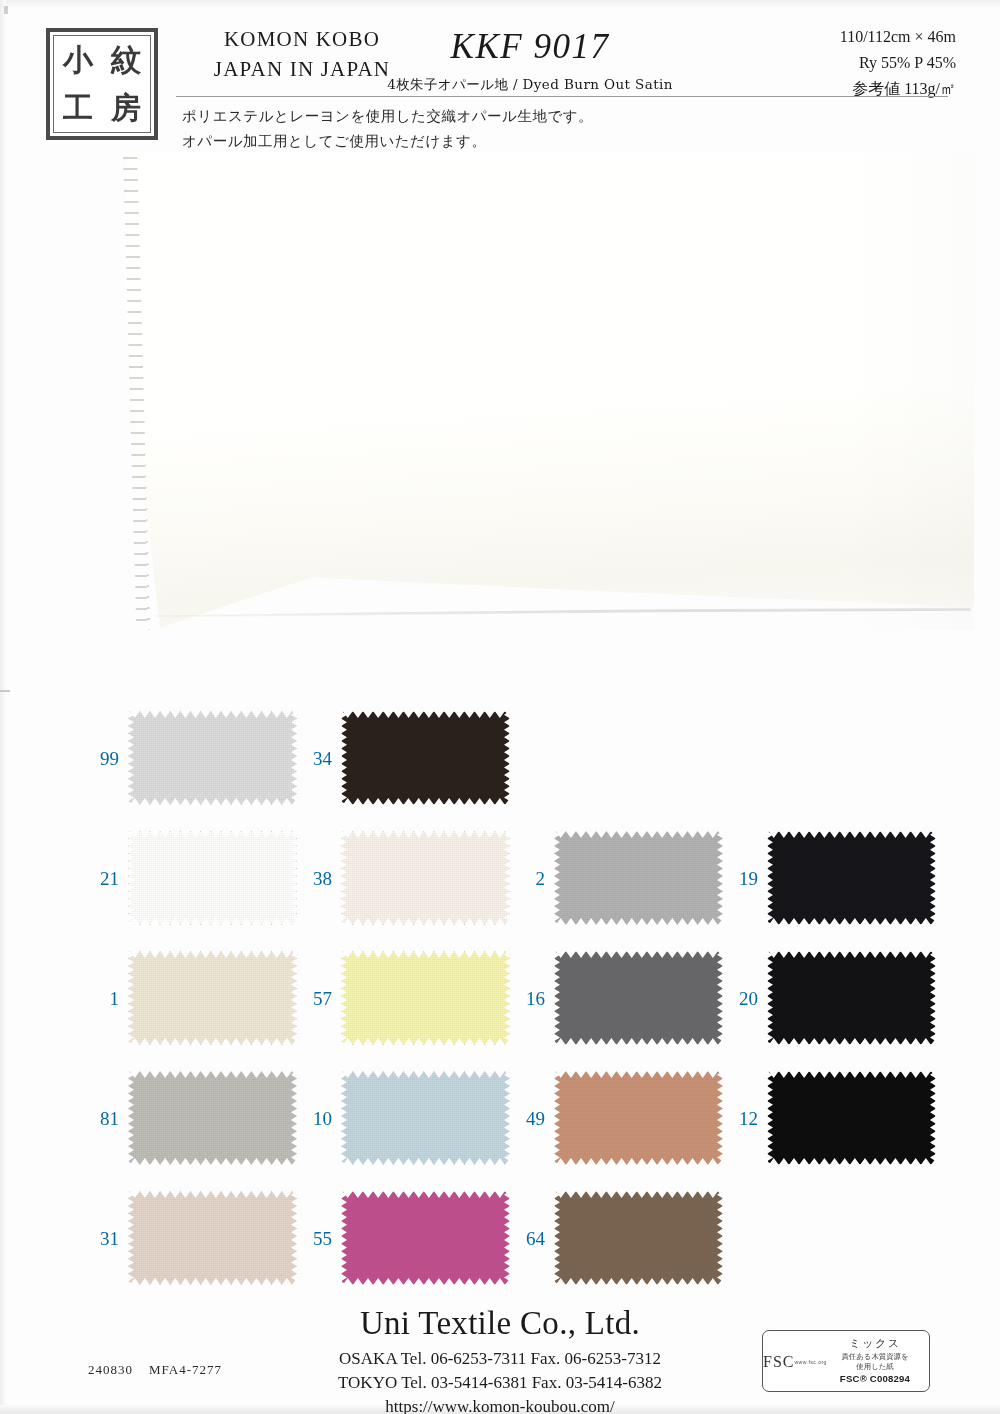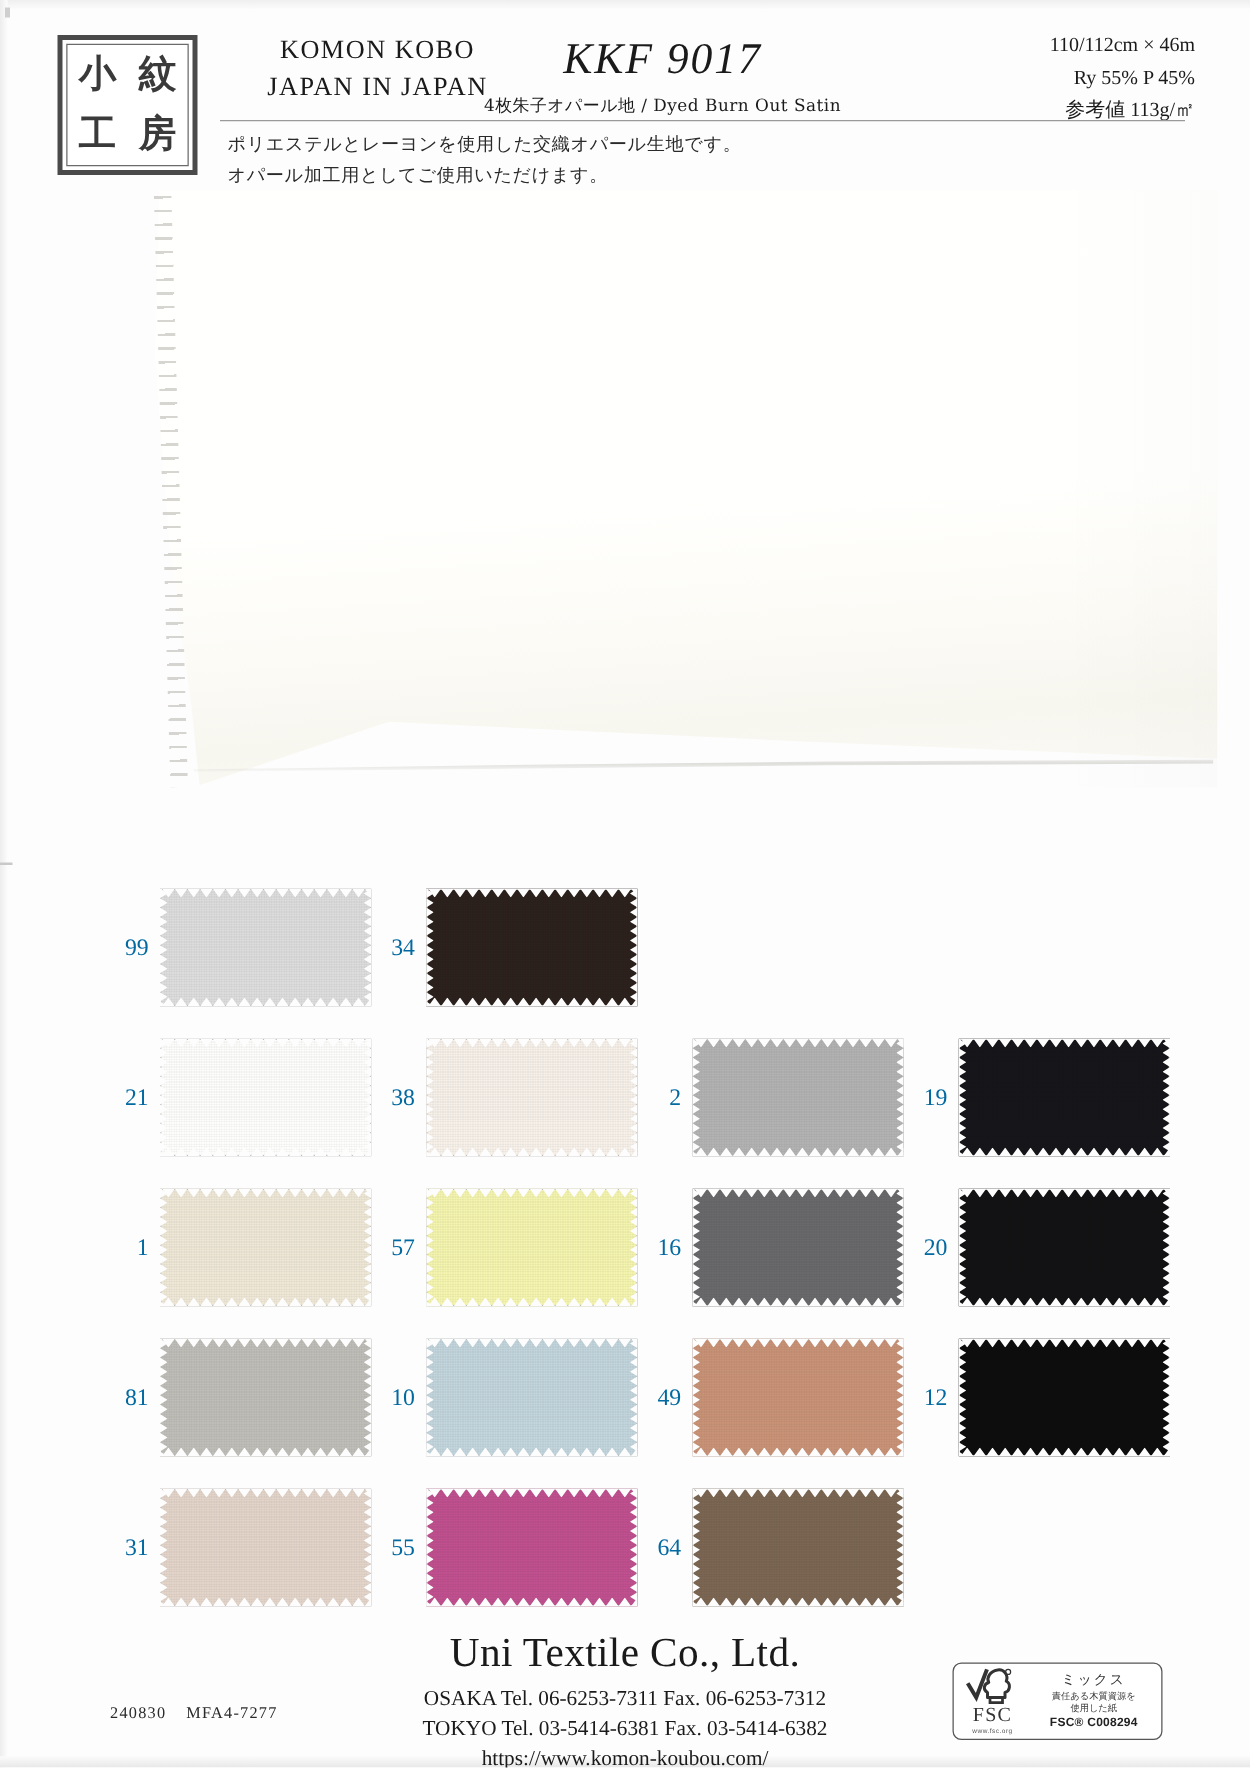--- a/index.html
+++ b/index.html
@@ -153,21 +153,21 @@
   }
   .code .gap{display:inline-block;width:16px;}
 
   
   .fsc{
     position:absolute;left:762px;top:1330px;width:168px;height:62px;
     border:1.4px solid #555;border-radius:7px;
     background:#fff;display:flex;align-items:center;
     box-sizing:border-box;
   }
-  .fsc-left{width:62px;display:flex;flex-direction:column;align-items:center;justify-content:space-between;}
+  .fsc-left{width:62px;display:flex;flex-direction:row;align-items:center;justify-content:space-between;}
   .fsc-mark{width:44px;height:30px;}
   .fsc-abbr{font-size:16px;letter-spacing:1px;line-height:1;font-family:"Liberation Serif",serif;color:#333;margin-top:1px;}
   .fsc-site{font-size:5.2px;letter-spacing:.4px;color:#555;font-family:"Liberation Sans",sans-serif;margin-top:1px;}
   .fsc-right{flex:1;text-align:center;line-height:1.22;padding-right:4px;}
   .fsc-mix{font-size:11px;letter-spacing:1.6px;color:#333;font-family:"DejaVu Sans","Liberation Sans",sans-serif;}
   .fsc-desc{font-size:7.4px;color:#3a3a3a;font-family:"DejaVu Sans","Liberation Sans",sans-serif;margin-top:1px;}
   .fsc-id{font-size:9.6px;color:#222;font-family:"Liberation Sans",sans-serif;font-weight:700;margin-top:2px;letter-spacing:.2px;}
 </style>
 </head>
 <body>

